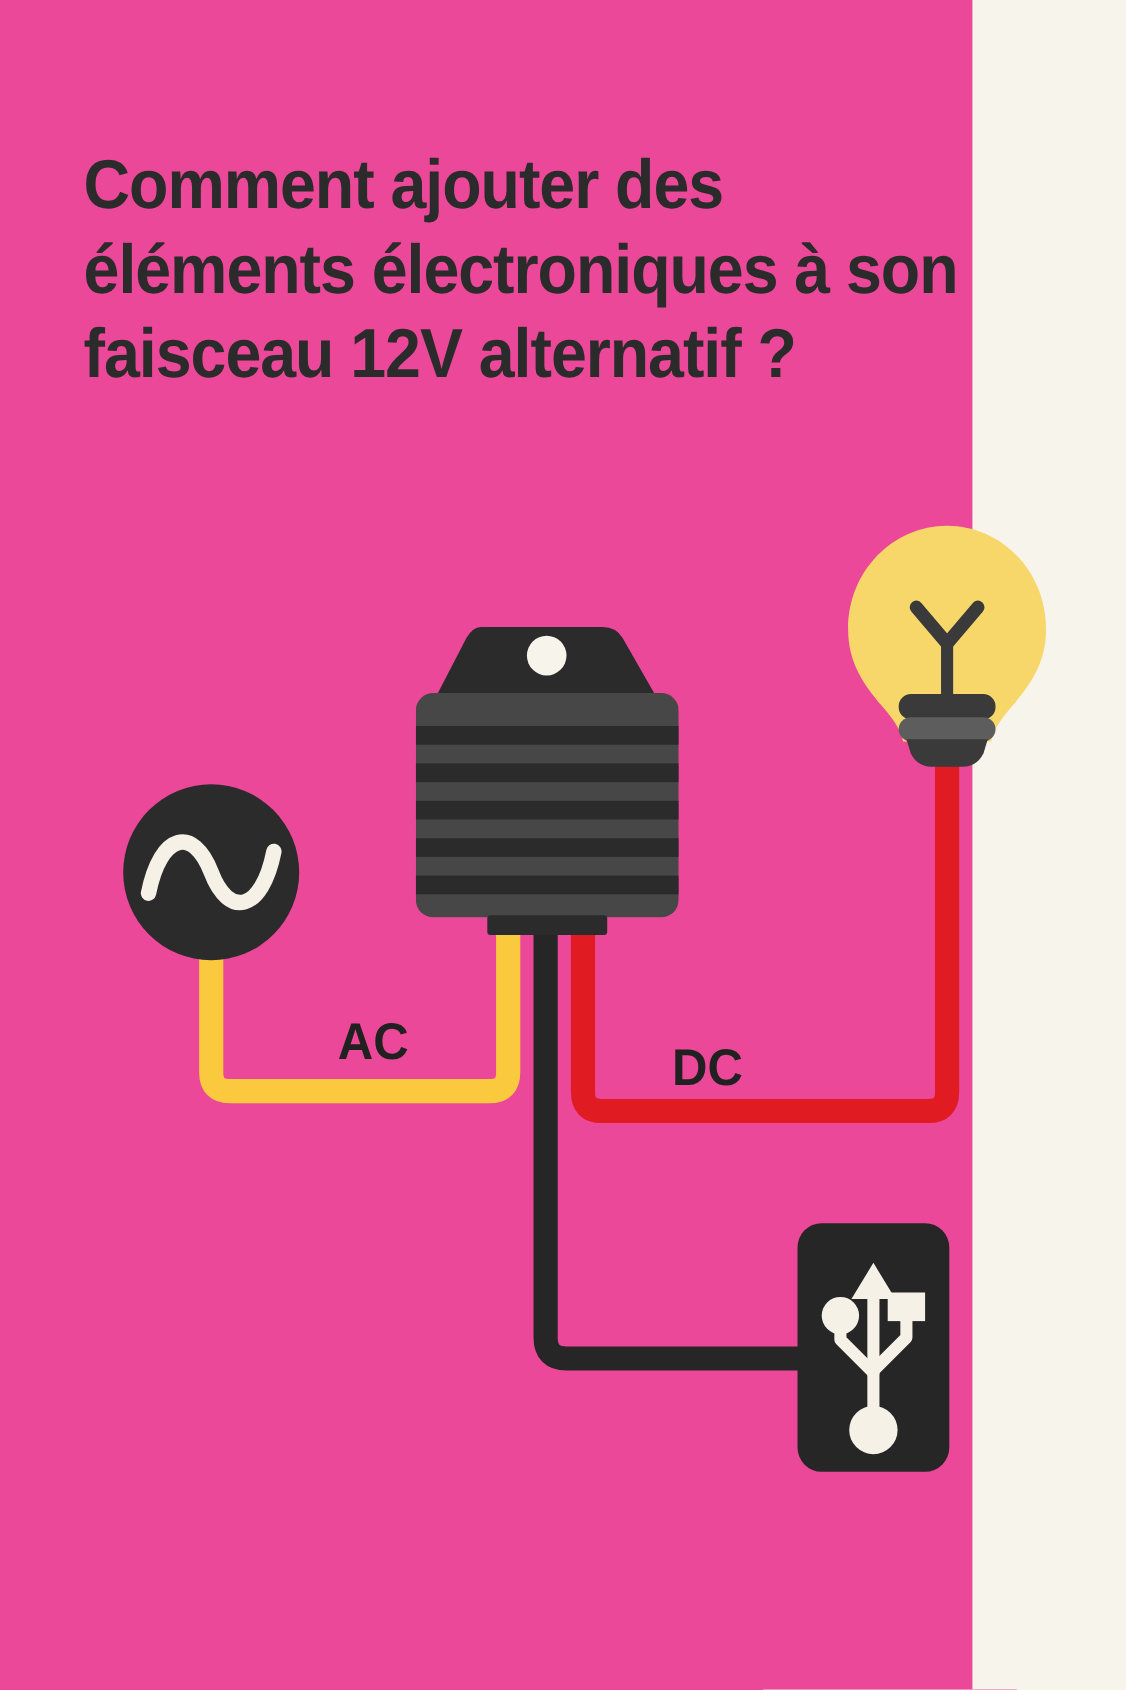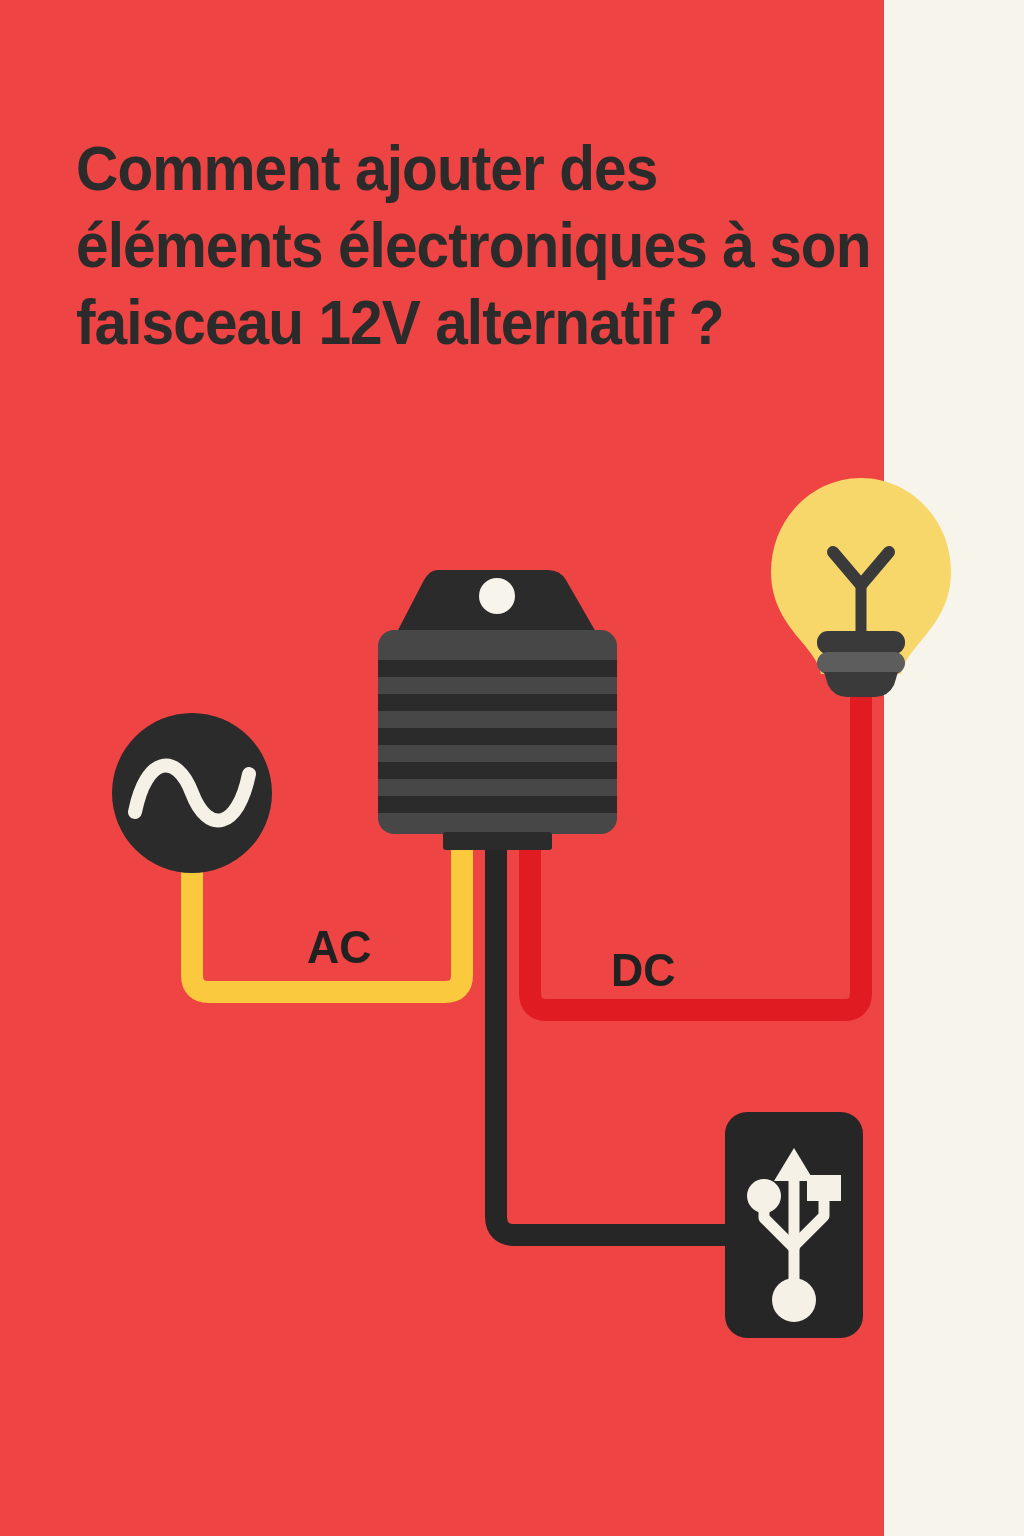--- a/index.html
+++ b/index.html
@@ -10,21 +10,21 @@
     width: 1024px;
     height: 1536px;
     background: #f7f4ec;
     font-family: "Liberation Sans", sans-serif;
     overflow: hidden;
   }
   #stage {
     position: relative;
     width: 884px;
     height: 1536px;
-    background: #ef4444;
+    background: #ec4899;
   }
 
   
   #title {
     position: absolute;
     left: 76px;
     top: 88px;
     width: 880px;
     font-size: 63px;
     line-height: 77px;

